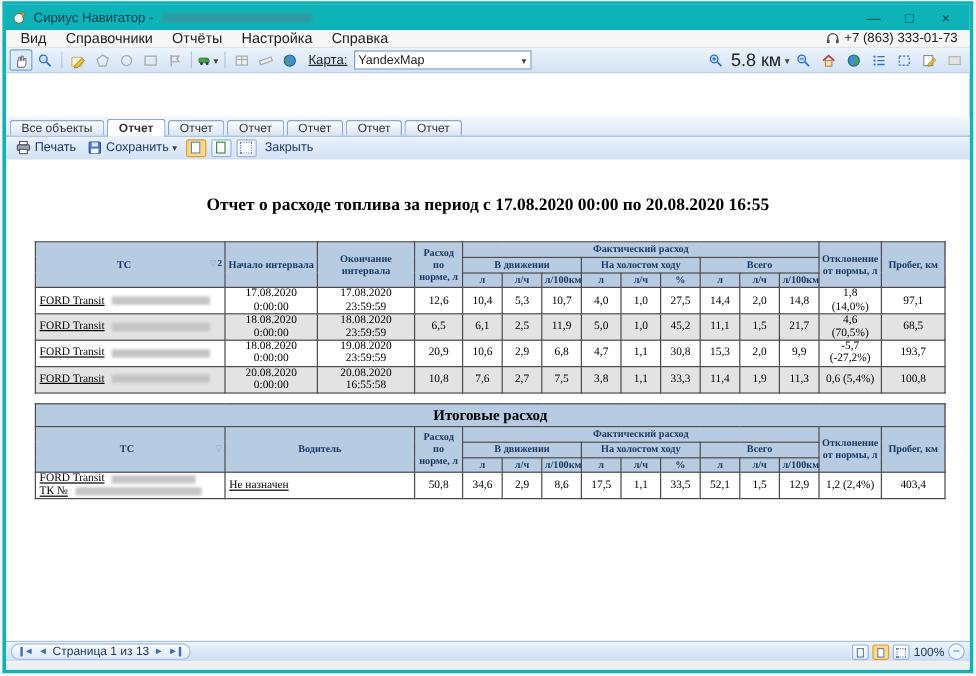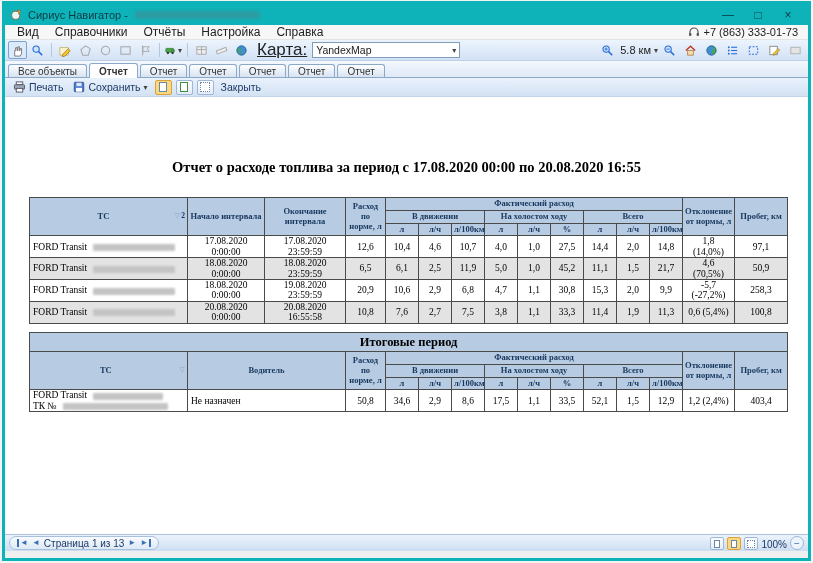--- a/index.html
+++ b/index.html
@@ -23,44 +23,44 @@
   
   .menubar { height:15px; background:#f7f7f7; border-bottom:1px solid #e3e3e3; display:flex; align-items:center; padding:0 4px; flex:0 0 auto; }
   .menu-item { font-size:12px; color:#222; padding:0 8px; }
   .phone { margin-left:auto; display:flex; align-items:center; gap:4px; font-size:11px; color:#222; padding-right:6px; }
   .i { display:inline-block; vertical-align:middle; }
   
   .toolbar { height:21px; background:linear-gradient(#ecf4fd,#d3e2f5); border-bottom:1px solid #bccfe6; display:flex; align-items:center; padding:0 3px; gap:1px; flex:0 0 auto; }
   .tbtn { width:19px; height:18px; display:flex; align-items:center; justify-content:center; border-radius:2px; border:1px solid transparent; }
   .tbtn.pressed { border:1px solid #7ba2d0; background:#dcebfc; }
   .tsep { width:1px; height:14px; background:#b4c6dc; margin:0 3px; }
-  .maplabel { font-size:17px; margin:0 4px 0 5px; color:#222;text-decoration:underline; }
+  .maplabel { font-size:11px; margin:0 4px 0 5px; color:#222;text-decoration:underline; }
   .combo { width:148px; height:16px; background:#fff; border:1px solid #7f9db9; display:flex; align-items:center; font-size:10.5px; padding:0 3px; color:#222;gap:24px; }
   .combo .caret { margin-left:auto; font-size:8px; color:#444; }
   .search { width:196px; height:16px; border:1px solid #aebed0; font-size:10.5px; padding:0 4px; color:#333; margin-left:5px; background:#fff; }
   .search::placeholder { color:#8a8a8a; }
   .tright { margin-left:auto; display:flex; align-items:center; gap:2px; }
-  .scale { font-size:11px; color:#222; margin:0 1px; }
+  .scale { font-size:15px; color:#222; margin:0 1px; }
   .caret-s { font-size:8px; color:#444; }
   
-  .tabstrip { height:17px; background:linear-gradient(#f4f8fe,#dfe9f7); display:flex; align-items:flex-end; padding:2px 2px 0 3px; gap:2px; border-bottom:1px solid #8ca8c8; flex:0 0 auto; }
+  .tabstrip { height:17px; background:linear-gradient(#f4f8fe,#dfe9f7); display:flex; align-items:flex-end; padding:2px 2px 0 3px; gap:2px; border-bottom:1px solid #8ca8c8; flex:0 0 auto;margin-top:36px; }
   .tab { height:13px; padding:0 9px; font-size:10px; color:#333; border:1px solid #8ca8c8; border-bottom:none; border-radius:3px 3px 0 0; background:linear-gradient(#fdfeff,#d7e3f2); display:flex; align-items:center; white-space:nowrap; }
   .tab.active { background:#fff; font-weight:bold; height:15px; position:relative; z-index:2; margin-bottom:-1px; }
   
   .subbar { height:19px; background:linear-gradient(#e9f1fc,#d3e2f4); border-bottom:1px solid #c3d4e9; display:flex; align-items:center; gap:4px; padding:0 5px; font-size:10.5px; color:#1d3a66; flex:0 0 auto; }
   .sbtn { display:flex; align-items:center; gap:3px; padding:0 3px; height:16px; border-radius:2px; }
   .toggle { width:17px; height:15px; border:1px solid #9fb6d4; border-radius:2px; background:linear-gradient(#fcfdfe,#e2ecf8); display:flex; align-items:center; justify-content:center; }
   .toggle.on { background:#fbd97c; border-color:#d9a23c; }
   
   .report { flex:1 1 auto; background:#fff; overflow:hidden; }
-  .rtitle { text-align:center; font-family:"Liberation Serif", serif; font-weight:bold; font-size:14.5px; color:#000; margin-top:62px; }
+  .rtitle { text-align:center; font-family:"Liberation Serif", serif; font-weight:bold; font-size:14.5px; color:#000; margin-top:30px; }
   table.rep { border-collapse:collapse; table-layout:fixed; width:758px; margin:21px 0 0 24px; font-family:"Liberation Serif", serif; }
   table.rep th { background:#b7cbe3; color:#17375d; font-size:8.5px; font-weight:bold; border:1px solid #4a4a4a; padding:1px 2px; line-height:1.15; }
   table.rep td { font-size:9.5px; color:#000; border:1px solid #4a4a4a; padding:0 3px; text-align:center; height:13px; line-height:1.1; }
-  table.rep td.lft { text-align:left; }
+  table.rep td.lft { text-align:left;text-decoration:underline; }
   table.rep tr.alt td { background:#e3e3e3; }
   .t2title { font-size:12.5px !important; color:#000 !important; padding:2px !important; }
   .rowblur { display:inline-block; height:7px; background:#c4c4c4; border-radius:1px; filter:blur(1.2px); vertical-align:middle; margin-left:6px; }
   .sortwrap { float:right; font-weight:normal; color:#8fa6c4; font-size:7px; }
   .sortwrap b { color:#17375d; font-size:7.5px; margin-left:1px; }
   
   .statusbar { height:17px; background:linear-gradient(#ecf3fc,#cddef2); border-top:1px solid #aac1dd; display:flex; align-items:center; padding:0 4px; font-size:10px; color:#1d3a66; flex:0 0 auto; }
   .pager { display:flex; align-items:center; gap:4px; background:linear-gradient(#f8fbfe,#dde9f6); border:1px solid #a9c0dc; border-radius:8px; padding:0 7px; height:14px; }
   .nav { color:#3b6fb5; font-size:8px; line-height:1; }
   .nav.end { border-right:2px solid #3b6fb5; padding-right:1px; }
@@ -337,21 +337,21 @@
       </thead>
       <tbody id="t1body">
           <tr>
             <td class="lft">
               <div><span>FORD Transit</span><span class="rowblur" style="width: 82px;"></span></div>
             </td>
             <td>17.08.2020 0:00:00</td>
             <td>17.08.2020 23:59:59</td>
             <td>12,6</td>
             <td>10,4</td>
-            <td>4,6</td>
+            <td>5,3</td>
             <td>10,7</td>
             <td>4,0</td>
             <td>1,0</td>
             <td>27,5</td>
             <td>14,4</td>
             <td>2,0</td>
             <td>14,8</td>
             <td>1,8 (14,0%)</td>
             <td>97,1</td>
           </tr>
@@ -365,40 +365,40 @@
             <td>6,1</td>
             <td>2,5</td>
             <td>11,9</td>
             <td>5,0</td>
             <td>1,0</td>
             <td>45,2</td>
             <td>11,1</td>
             <td>1,5</td>
             <td>21,7</td>
             <td>4,6 (70,5%)</td>
-            <td>50,9</td>
+            <td>68,5</td>
           </tr>
           <tr>
             <td class="lft">
               <div><span>FORD Transit</span><span class="rowblur" style="width: 82px;"></span></div>
             </td>
             <td>18.08.2020 0:00:00</td>
             <td>19.08.2020 23:59:59</td>
             <td>20,9</td>
             <td>10,6</td>
             <td>2,9</td>
             <td>6,8</td>
             <td>4,7</td>
             <td>1,1</td>
             <td>30,8</td>
             <td>15,3</td>
             <td>2,0</td>
             <td>9,9</td>
             <td>-5,7 (-27,2%)</td>
-            <td>258,3</td>
+            <td>193,7</td>
           </tr>
           <tr class="alt">
             <td class="lft">
               <div><span>FORD Transit</span><span class="rowblur" style="width: 82px;"></span></div>
             </td>
             <td>20.08.2020 0:00:00</td>
             <td>20.08.2020 16:55:58</td>
             <td>10,8</td>
             <td>7,6</td>
             <td>2,7</td>
@@ -427,21 +427,21 @@
           <col style="width:33px">
           <col style="width:33px">
           <col style="width:33px">
           <col style="width:33px">
           <col style="width:33px">
         <col style="width:52px">
           <col style="width:53px">
       </colgroup>
       <thead>
         <tr>
-            <th colspan="14" class="t2title">Итоговые период</th>
+            <th colspan="14" class="t2title">Итоговые расход</th>
           </tr>
         <tr>
           <th rowspan="3"><span>ТС</span><span class="sortwrap"><span>▽</span></span></th>
           <th rowspan="3">Водитель</th>
           <th rowspan="3">Расход по норме, л</th>
           <th colspan="9">Фактический расход</th>
           <th rowspan="3">Отклонение от нормы, л</th>
           <th rowspan="3">Пробег, км</th>
         </tr>
         <tr>

